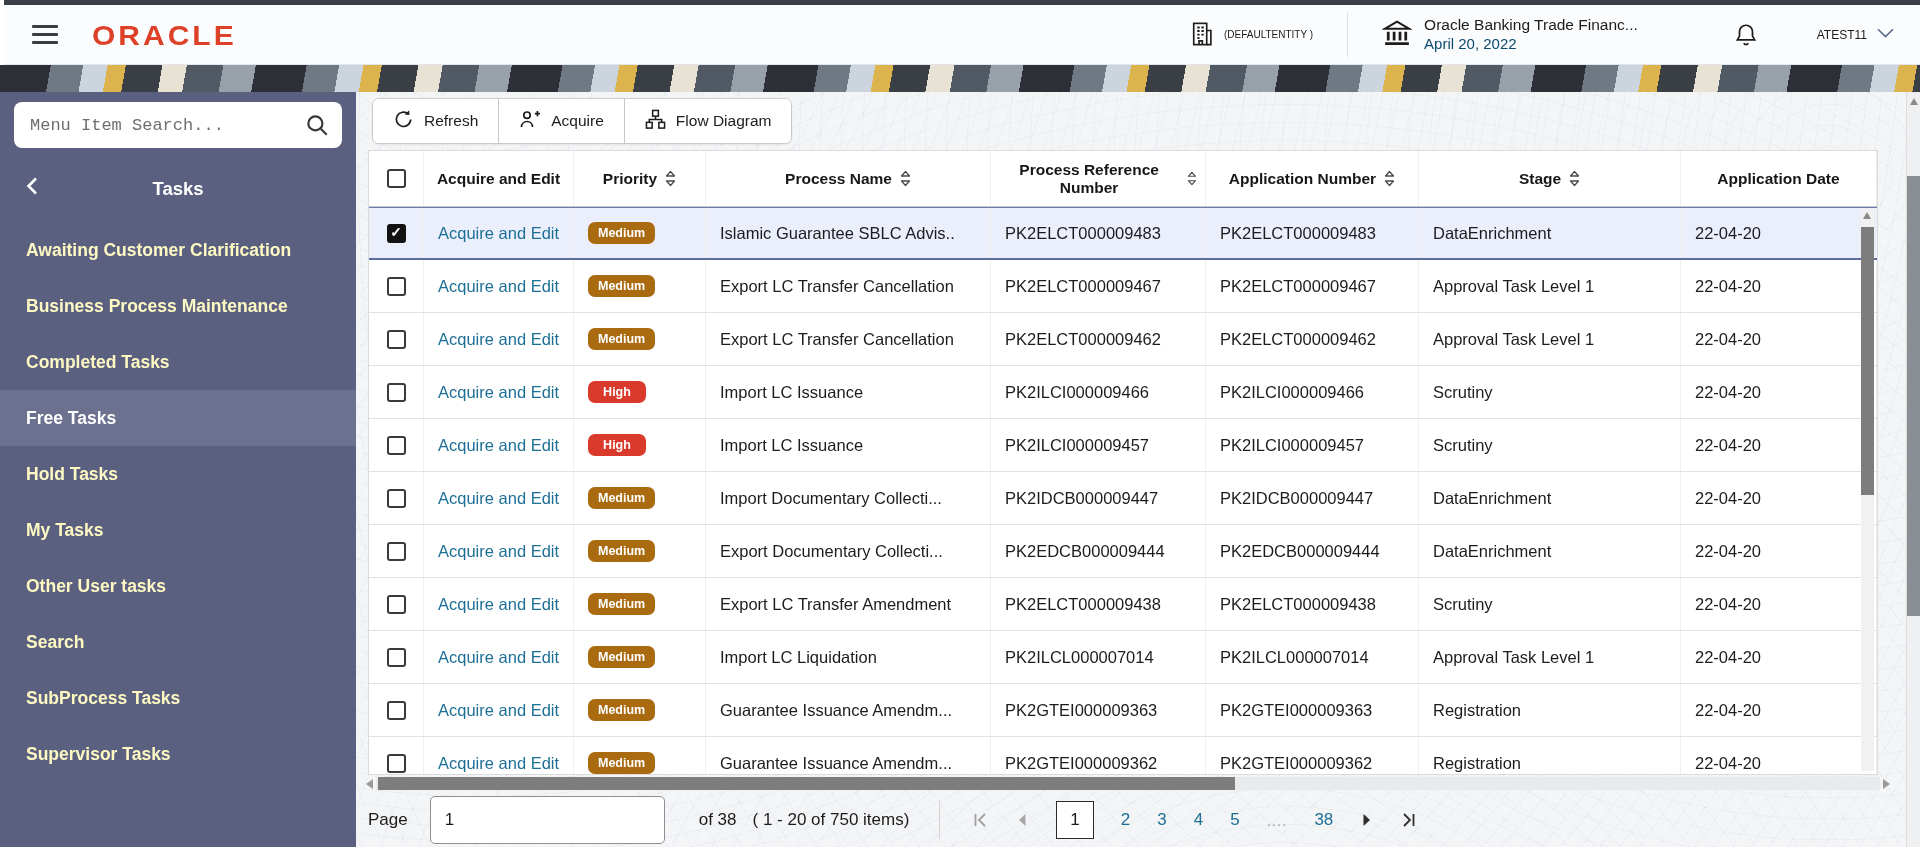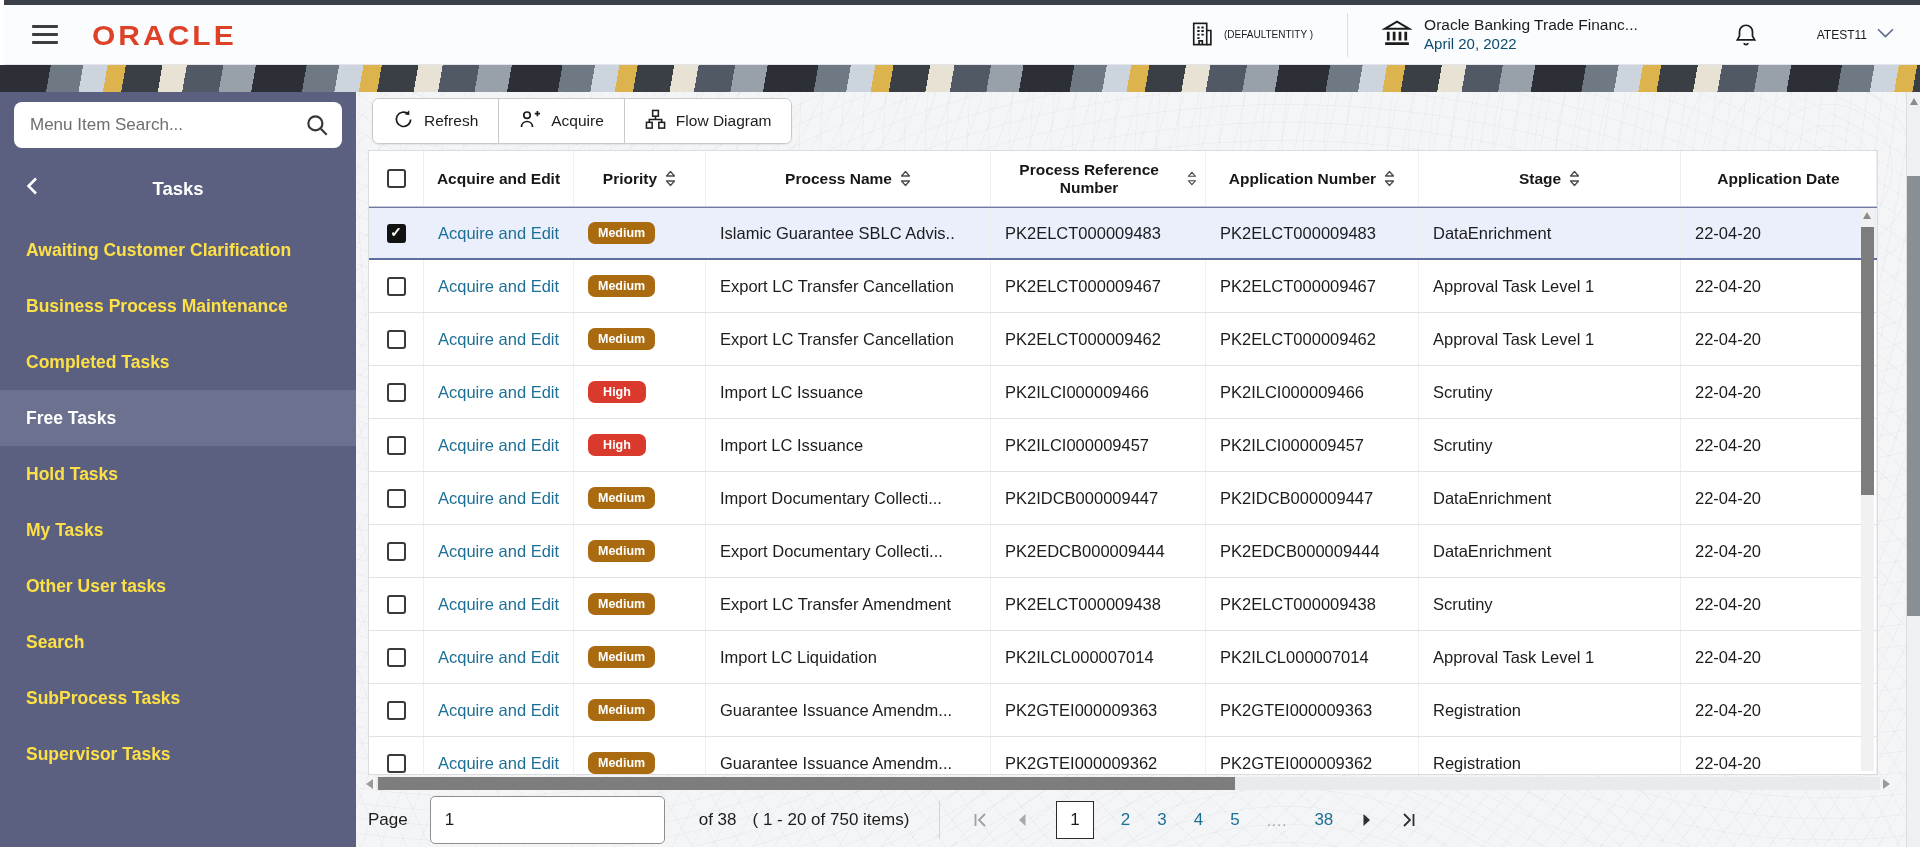--- a/index.html
+++ b/index.html
@@ -22,29 +22,29 @@
   .usermenu { margin-left:58px; display:flex; align-items:center; gap:10px; cursor:pointer; font-size:12px; color:#1a1a1a; }
 
   
   .band { position:absolute; left:0; top:65px; width:1920px; height:27px;
     background:repeating-linear-gradient(100deg,#2c2f36 0 50px,#6e7984 50px 82px,#ccd5dd 82px 106px,#ddb34e 106px 124px,#3a3e45 124px 160px,#e8e2d4 160px 184px,#515a64 184px 220px,#98a1aa 220px 252px); }
 
   
   .sidebar { position:absolute; left:0; top:92px; width:356px; height:755px; background:#5b6080; }
   .search-wrap { margin:10px 14px 0 14px; position:relative; }
   .search-wrap input { width:100%; height:46px; border:none; border-radius:8px; padding:0 46px 0 16px;
-    font-size:17px; color:#333; font-family:Liberation Sans, sans-serif; outline:none; }
+    font-size:17px; color:#333; font-family:Liberation Mono, monospace; outline:none; }
   .search-wrap input::placeholder { color:#6e6e6e; }
   .search-icon { position:absolute; right:12px; top:10px; }
   .tasks-header { margin-top:24px; position:relative; height:34px; display:flex; align-items:center; justify-content:center; }
   .back-chevron { position:absolute; left:26px; top:5px; cursor:pointer; display:flex; }
   .tasks-title { font-size:18.5px; font-weight:700; color:#ffffff; }
   .side-nav { margin-top:16px; }
   .side-item { height:56px; display:flex; align-items:center; padding:0 26px; font-size:17.5px; font-weight:600;
-    color:#fde047; cursor:pointer; white-space:nowrap; overflow:hidden; }
+    color:#fef9c3; cursor:pointer; white-space:nowrap; overflow:hidden; }
   .side-item.selected { background:#6c7190; color:#ffffff; }
 
   
   .main { position:absolute; left:356px; top:92px; width:1550px; height:755px; background-color:#f4f5f7;
     background-image:
       repeating-radial-gradient(circle at 8% -20%, rgba(110,115,130,.055) 0 1px, transparent 1px 15px),
       repeating-radial-gradient(circle at 60% 140%, rgba(110,115,130,.05) 0 1px, transparent 1px 18px),
       repeating-radial-gradient(circle at 95% 10%, rgba(110,115,130,.05) 0 1px, transparent 1px 21px); }
 
   .btn-group { position:absolute; left:16px; top:6px; display:inline-flex; background:#fff;

